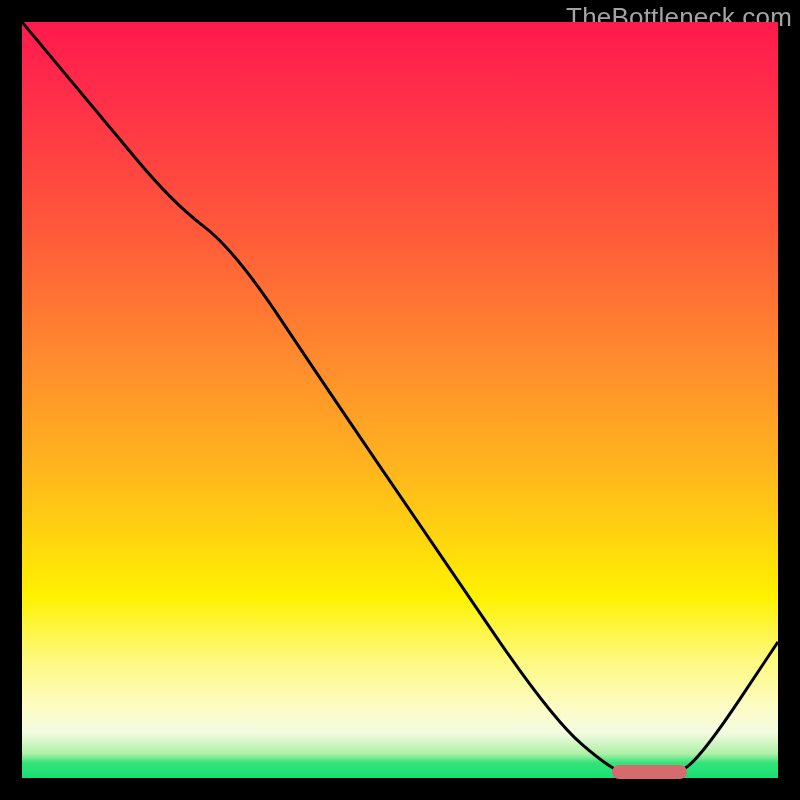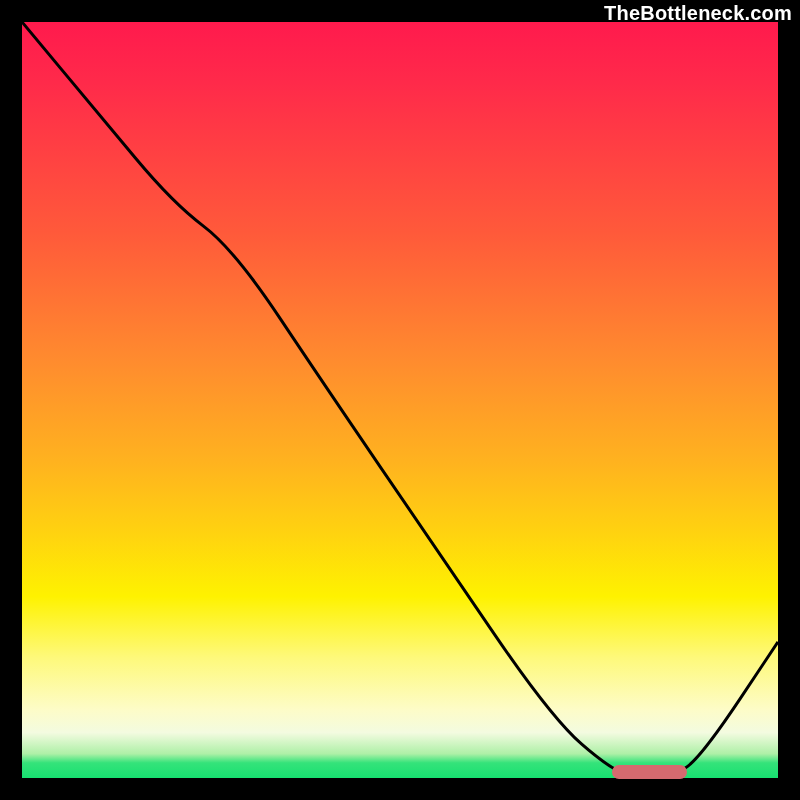--- a/index.html
+++ b/index.html
@@ -55,23 +55,23 @@
   .marker {
     position: absolute;
     height: 14px;
     border-radius: 7px;
     background: #d56a6f;
   }
   .watermark {
     position: absolute;
     top: 2px;
     right: 8px;
-    color: #ffffff;
-    font-size: 20px;
-    font-weight: 700;
+    color: #a3a3a3;
+    font-size: 26px;
+    font-weight: 400;
     letter-spacing: 0.2px;
     user-select: none;
   }
 </style>
 </head>
 <body>
 
 <div class="watermark">TheBottleneck.com</div>
 
 <div class="frame">

